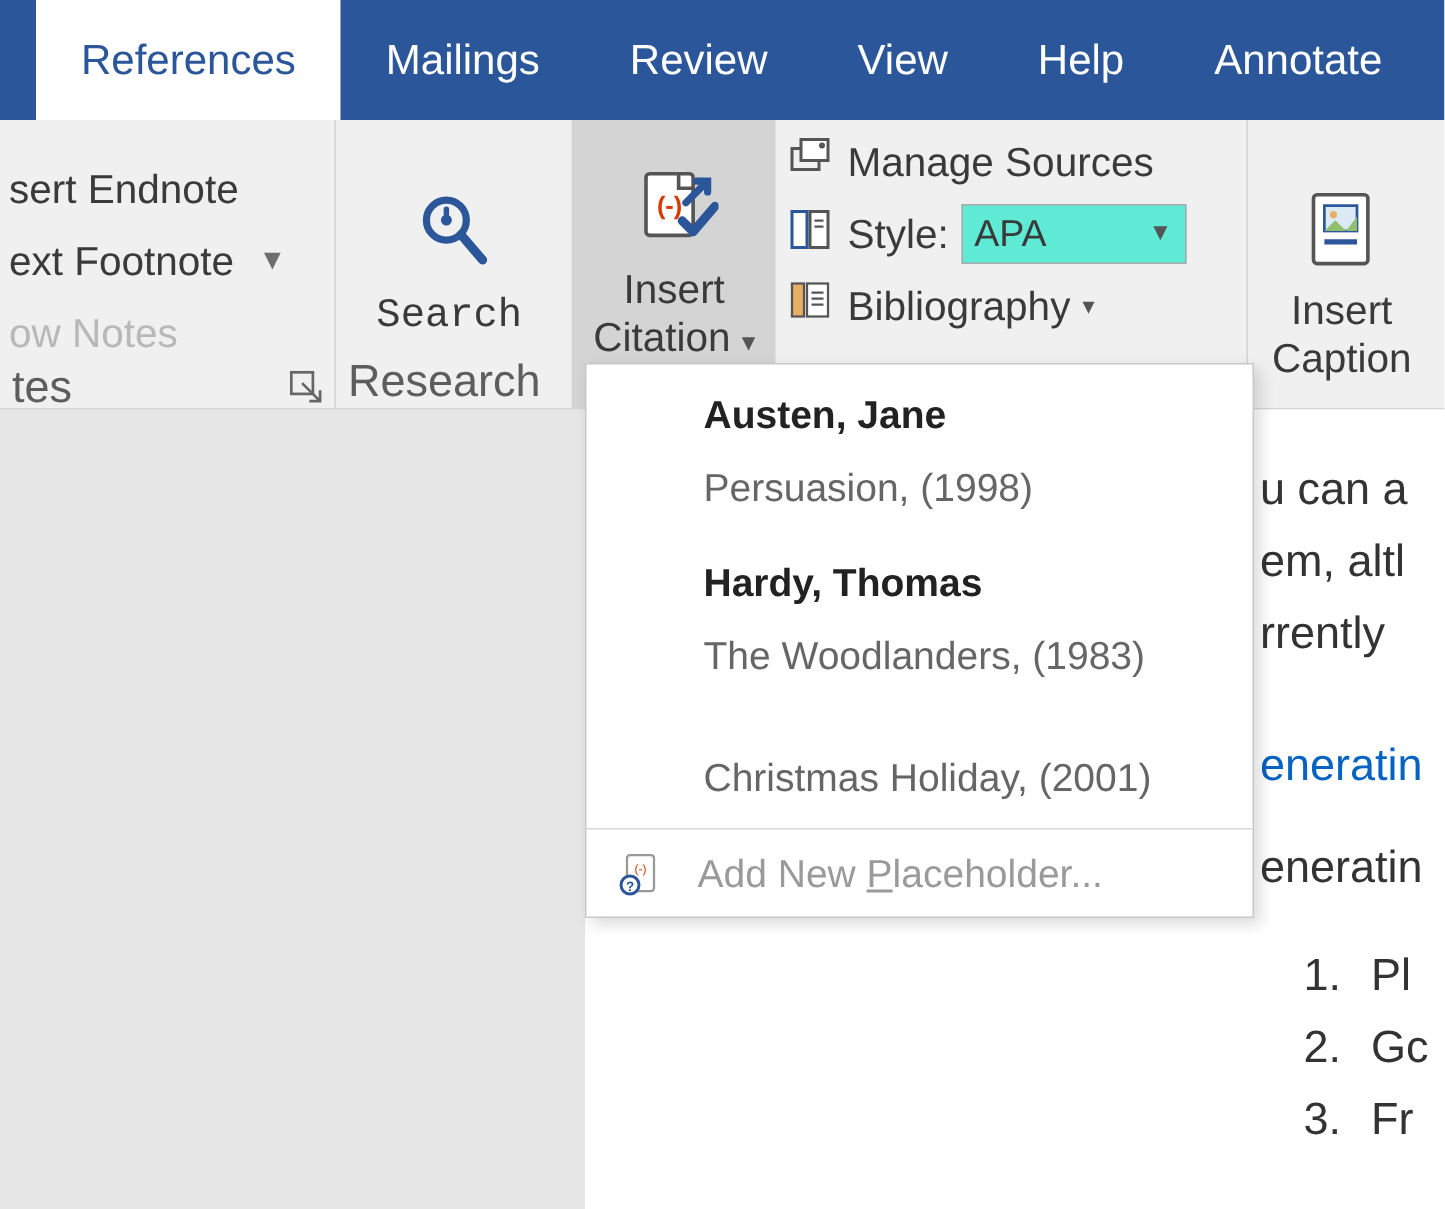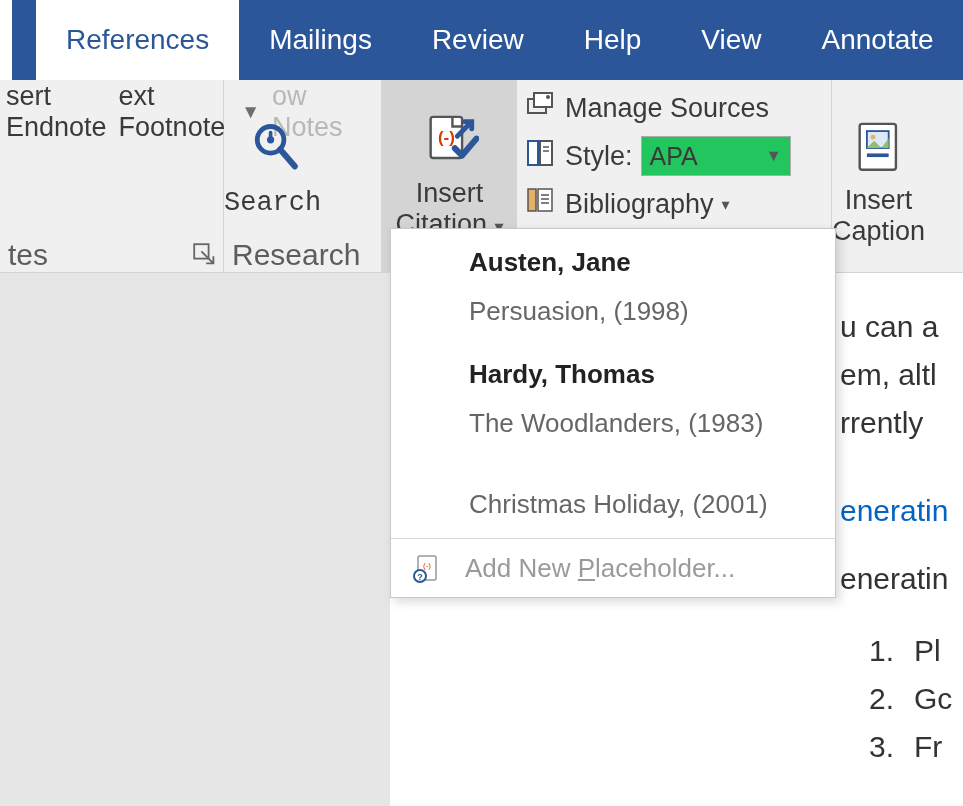--- a/index.html
+++ b/index.html
@@ -5,21 +5,20 @@
   * { box-sizing: border-box; margin: 0; padding: 0; font-family: "Segoe UI", Arial, sans-serif; }
   body { width: 963px; height: 806px; overflow: hidden; background: #fff; }
 
   
   .tab-row {
     display: flex;
     align-items: flex-end;
     height: 80px;
     background: #2b579a;
     padding-left: 24px;
-    margin-left: 12px;
   }
   .tab {
     padding: 0 30px;
     height: 80px;
     display: flex;
     align-items: center;
     font-size: 28px;
     color: #fff;
     cursor: pointer;
   }
@@ -35,21 +34,21 @@
     background: #f0f0f0;
     border-bottom: 1px solid #d4d4d4;
     position: relative;
   }
   .group {
     display: flex;
     flex-direction: column;
     border-right: 1px solid #d4d4d4;
     position: relative;
   }
-  .group-main { flex: 1; display: flex; flex-direction: row; padding: 8px 6px 0 0; }
+  .group-main { flex: 1; display: flex; flex-direction: column; padding: 22px 6px 0 0; }
   .group-label {
     height: 30px;
     display: flex;
     align-items: center;
     justify-content: flex-start;
     font-size: 30px;
     color: #5d5d5d;
     padding: 0 8px 4px 8px;
     position: relative;
   }
@@ -74,21 +73,21 @@
   .g-citation { width: 450px; display:flex; flex-direction:row; }
   .insert-citation {
     width:135px; display:flex; flex-direction:column; align-items:center; justify-content:center;
     background:#d4d4d4; cursor:pointer; padding:6px 4px;
   }
   .insert-citation .lbl { font-size:27px; color:#3a3a3a; text-align:center; line-height:1.15; margin-top:4px;}
   .insert-citation .drop-caret { font-size:18px; color:#555; }
   .citation-right { flex:1; display:flex; flex-direction:column; padding:6px 4px; gap:4px;}
   .cit-row { display:flex; align-items:center; gap:8px; height:44px; padding:0 4px; font-size:27px; color:#3a3a3a; cursor:pointer;}
   .style-dd {
-    border:1px solid #ababab; background:#22c55e; height:40px; width:150px;
+    border:1px solid #ababab; background:#5eead4; height:40px; width:150px;
     display:flex; align-items:center; justify-content:space-between;
     padding:0 8px; font-size:25px; color:#3a3a3a; cursor:pointer;
   }
   .dd-caret { font-size:16px; color:#555;}
 
   
   .g-caption { width: calc(963px - 224px - 158px - 450px); }
   .caption-big {
     display:flex; flex-direction:column; align-items:center; justify-content:center;
     height:100%; cursor:pointer; gap:4px; padding-top:6px;
@@ -105,21 +104,21 @@
   .body-line { height:48px; display:flex; align-items:center; }
   .link-blue { color:#0563c1; }
   .ol { margin-top:24px; }
   .ol-row { display:flex; align-items:center; height:48px; }
   .ol-num { width:54px; text-align:right; margin-right:20px;}
 
   
   .citation-menu {
     position:absolute;
     left: 390px;
-    top: 228px; 
+    top: 242px; 
     width: 446px;
     background:#fff;
     border:1px solid #c8c8c8;
     box-shadow: 4px 4px 10px rgba(0,0,0,0.15);
     z-index: 50;
   }
   .src-item { padding: 18px 24px 14px 78px; cursor:pointer;}
   .src-item .author { font-weight:600; font-size:26px; color:#222;}
   .src-item .title  { font-size:26px; color:#666; margin-top:18px;}
   .menu-sep { height:1px; background:#d8d8d8; margin-top:4px;}
@@ -138,22 +137,22 @@
   svg.icon28 { width:32px; height:32px; flex-shrink:0; }
   svg.icon48 { width:58px; height:58px; flex-shrink:0; }
 </style>
 </head>
 <body>
 
 <div class="tab-row">
   <div class="tab active">References</div>
   <div class="tab">Mailings</div>
   <div class="tab">Review</div>
+  <div class="tab">View</div>
   <div class="tab">Help</div>
-  <div class="tab">View</div>
   <div class="tab">Annotate</div>
 </div>
 
 <div class="ribbon">
 
   <div class="group g-footnotes">
     <div class="group-main">
       <div class="fn-btn">
         <span>sert Endnote</span>
       </div>

